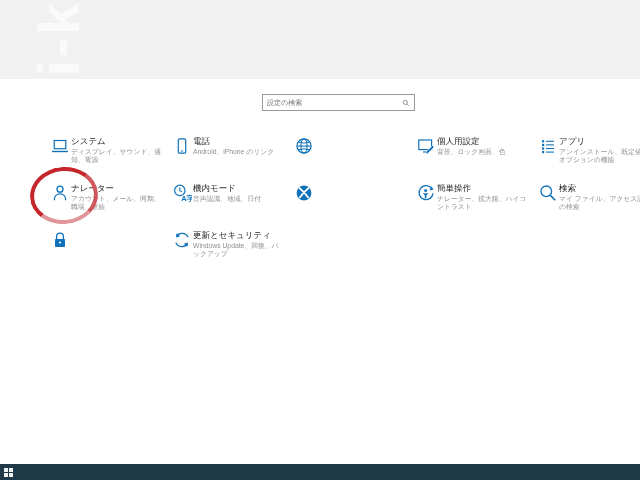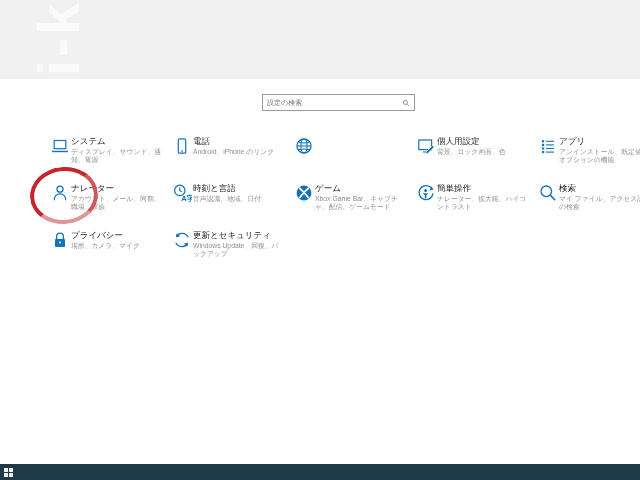--- a/index.html
+++ b/index.html
@@ -155,33 +155,29 @@
       <div class="subtitle">アカウント、メール、同期、職場、家族</div>
     </span>
   </div>
     <div class="tile">
     <span class="icon"><svg width="20" height="20" viewBox="0 0 20 20">
           <circle cx="7.8" cy="7.4" r="5.2" fill="none" stroke="#1072ba" stroke-width="1.2"></circle>
           <path d="M7.8 4.6 v3 l2.2 1.3" fill="none" stroke="#1072ba" stroke-width="1.1"></path>
           <text x="9.2" y="18" font-size="7.5" font-weight="bold" fill="#1072ba">A字</text>
         </svg></span>
     <span class="txt">
-      <div class="title">時刻と言語</div>
+      <div class="title">機内モード</div>
       <div class="subtitle">音声認識、地域、日付</div>
     </span>
   </div>
     <div class="tile">
     <span class="icon"><svg width="20" height="20" viewBox="0 0 20 20">
           <circle cx="10" cy="10" r="7.4" fill="#1072ba"></circle>
           <path d="M5.6 5.2 C8 7 12 11.4 14.2 14.6 M14.4 5.2 C12 7 8 11.4 5.8 14.6" stroke="#ffffff" stroke-width="1.7" fill="none" stroke-linecap="round"></path>
         </svg></span>
-    <span class="txt">
-      <div class="title">ゲーム</div>
-      <div class="subtitle">Xbox Game Bar、キャプチャ、配信、ゲームモード</div>
-    </span>
   </div>
     <div class="tile">
     <span class="icon"><svg width="20" height="20" viewBox="0 0 20 20">
           <path d="M15.6 5.4 A7 7 0 1 0 17 10.4" fill="none" stroke="#1072ba" stroke-width="1.3"></path>
           <path d="M13.6 7.6 L17.6 6.4 L15.2 3.2 Z" fill="#1072ba"></path>
           <circle cx="9.6" cy="7.6" r="1.5" fill="#1072ba"></circle>
           <path d="M6.8 10.2 h5.6 l-2 2 v3 h-1.6 v-3 Z" fill="#1072ba"></path>
         </svg></span>
     <span class="txt">
       <div class="title">簡単操作</div>
@@ -197,24 +193,20 @@
       <div class="title">検索</div>
       <div class="subtitle">マイ ファイル、アクセス許可の検索</div>
     </span>
   </div>
     <div class="tile">
     <span class="icon"><svg width="20" height="20" viewBox="0 0 20 20">
           <path d="M6.6 9 V6.6 a3.4 3.4 0 0 1 6.8 0 V9" fill="none" stroke="#1072ba" stroke-width="1.3"></path>
           <rect x="5" y="9" width="10" height="8" rx="0.8" fill="#1072ba"></rect>
           <circle cx="10" cy="12.5" r="1.1" fill="#ffffff"></circle>
         </svg></span>
-    <span class="txt">
-      <div class="title">プライバシー</div>
-      <div class="subtitle">場所、カメラ、マイク</div>
-    </span>
   </div>
     <div class="tile">
     <span class="icon"><svg width="20" height="20" viewBox="0 0 20 20">
           <path d="M16.2 7.2 A7 7 0 0 0 4.2 6.4" fill="none" stroke="#1072ba" stroke-width="1.3"></path>
           <path d="M4.6 3.2 L4.2 7.4 L8.2 6.2 Z" fill="#1072ba"></path>
           <path d="M3.8 12.8 A7 7 0 0 0 15.8 13.6" fill="none" stroke="#1072ba" stroke-width="1.3"></path>
           <path d="M15.4 16.8 L15.8 12.6 L11.8 13.8 Z" fill="#1072ba"></path>
         </svg></span>
     <span class="txt">
       <div class="title">更新とセキュリティ</div>

